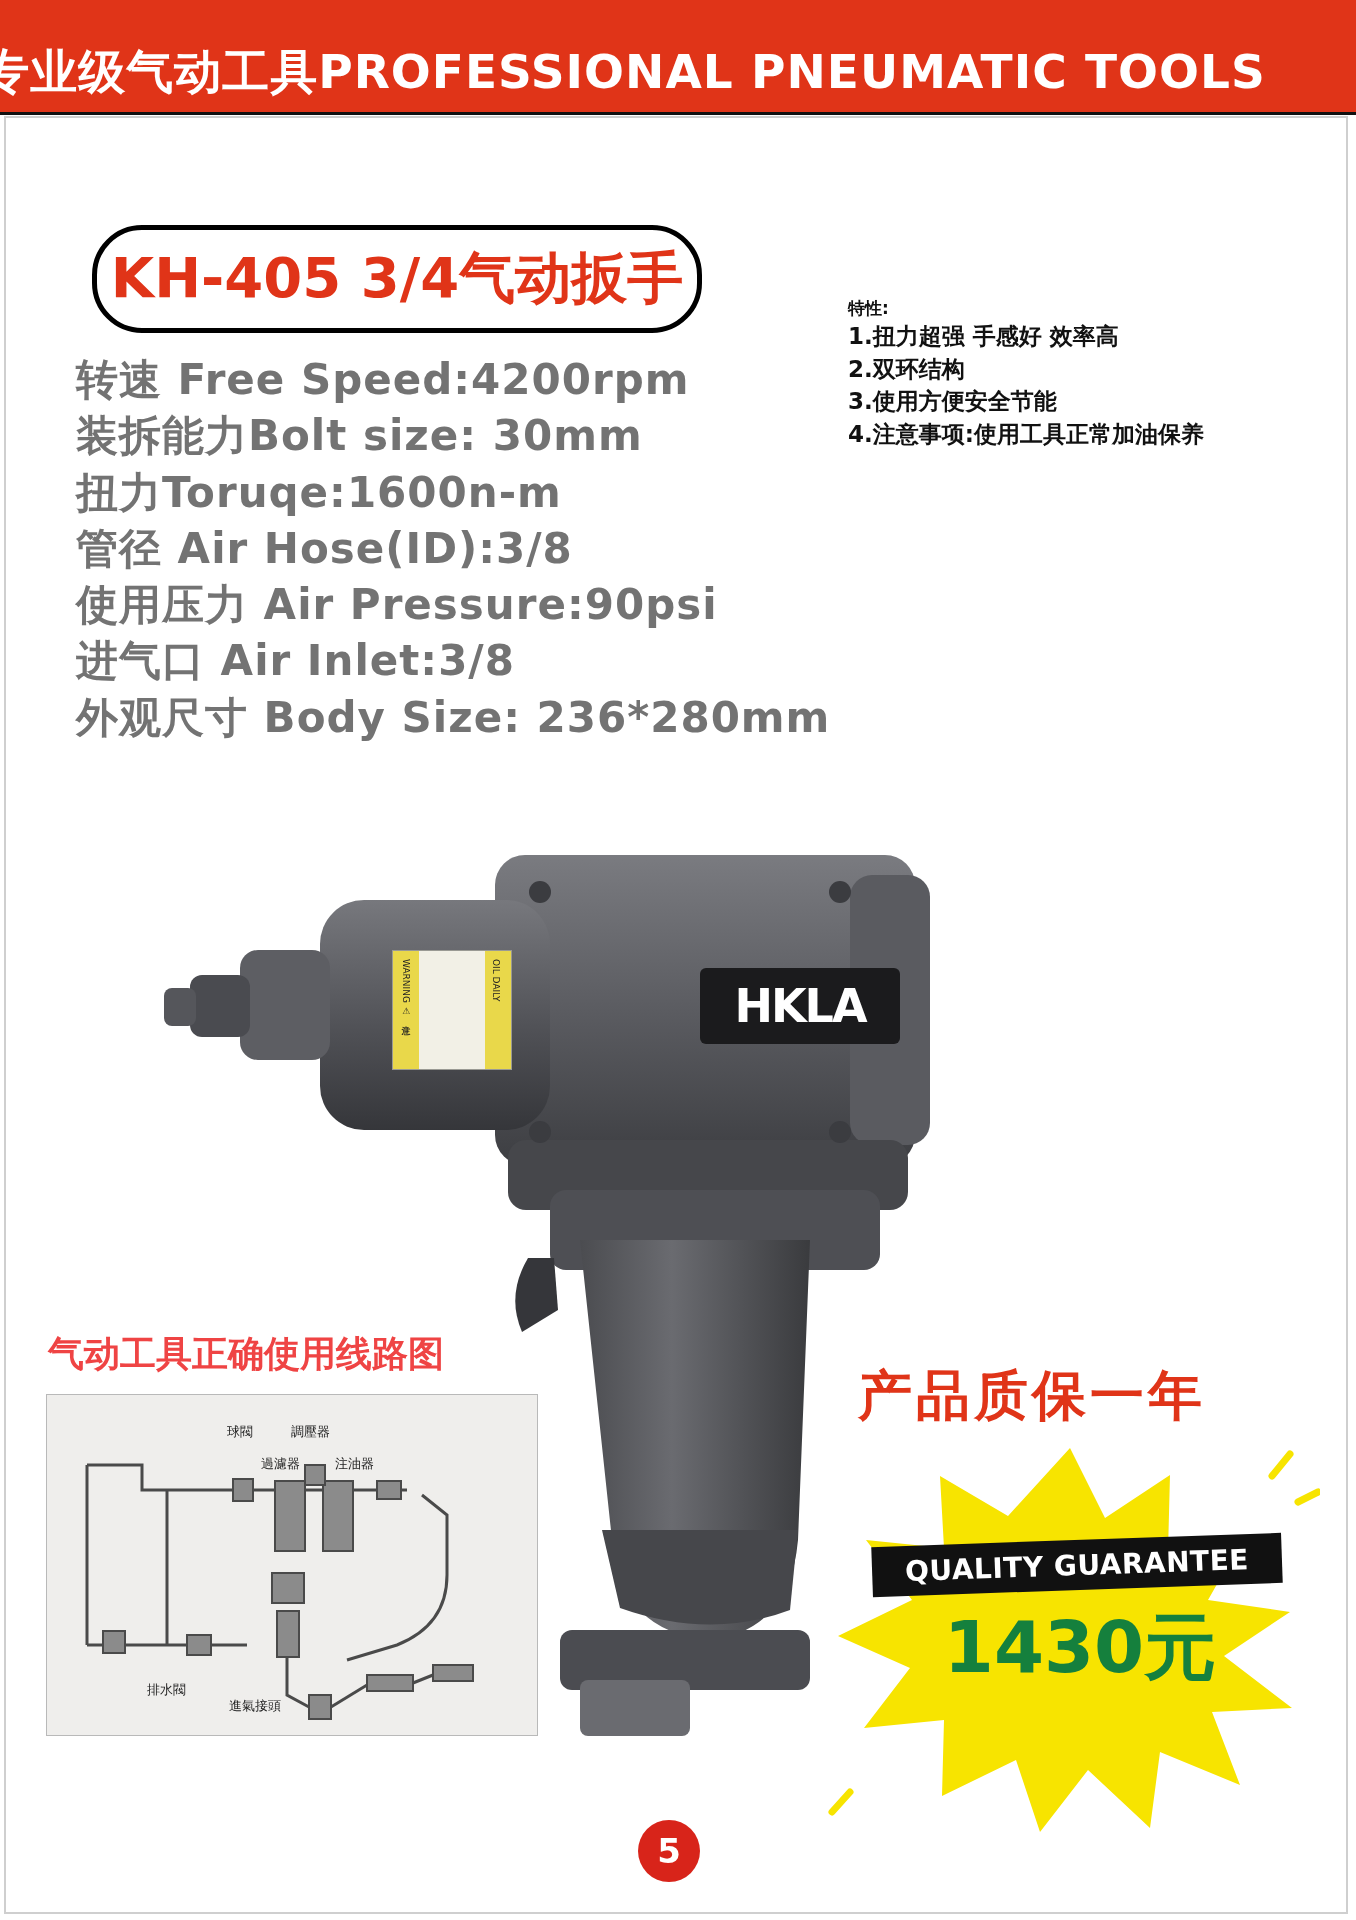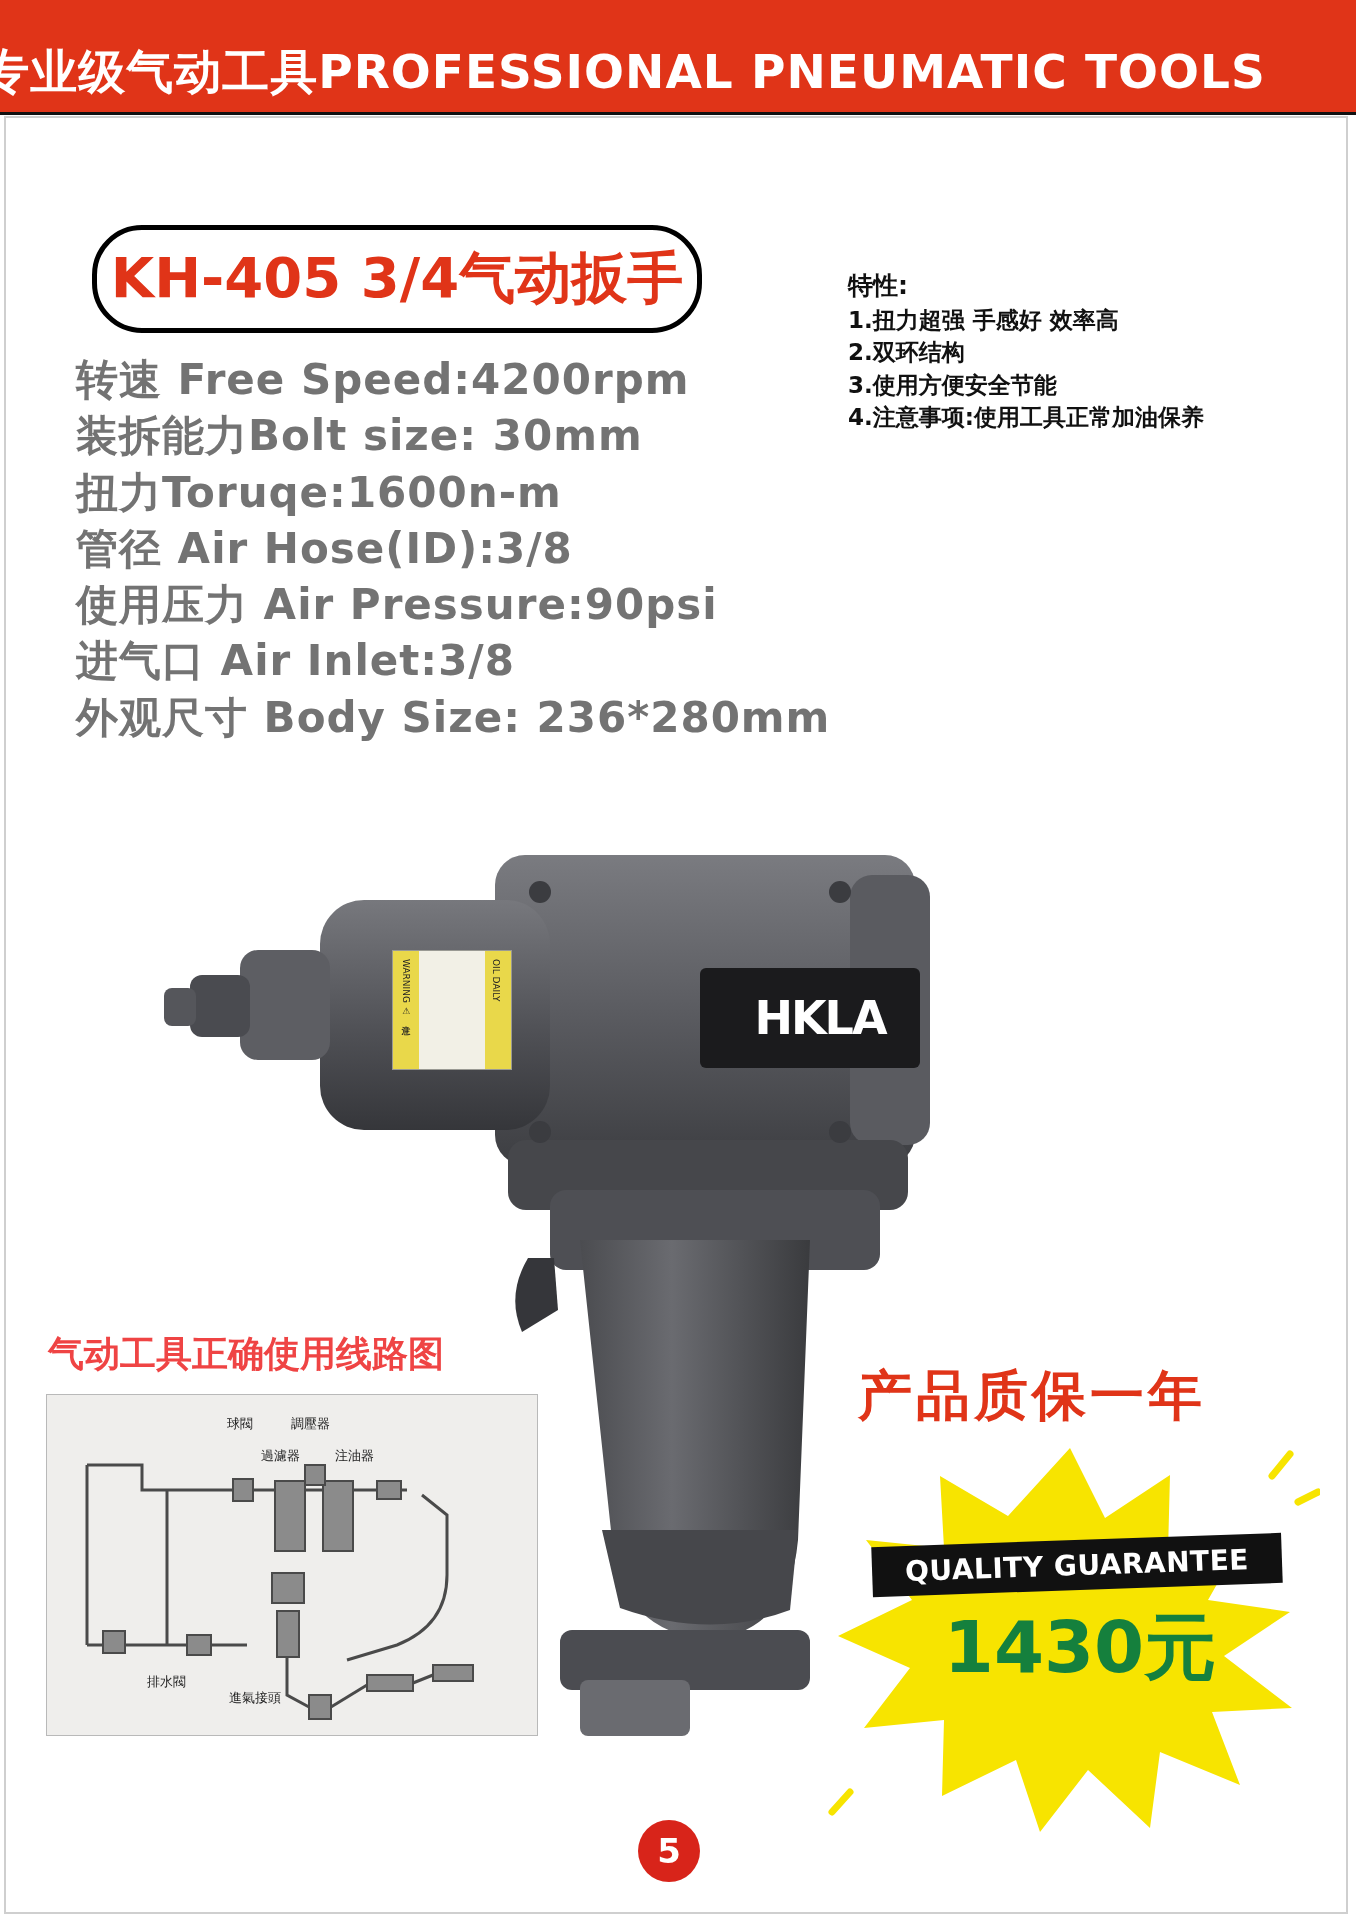--- a/index.html
+++ b/index.html
@@ -76,21 +76,21 @@
   .features {
     position: absolute;
     left: 848px; top: 268px;
     width: 500px;
     color: #111;
     font-size: 23px;
     line-height: 1.42;
     font-family: "DejaVu Sans", "Liberation Sans", sans-serif;
     font-weight: bold;
   }
-  .features .f-title { font-size: 25px; }
+  .features .f-title { font-size: 17px; margin-top: 28px; }
   .features .f-item { white-space: nowrap; }
 
   
   .specs {
     position: absolute;
     left: 76px; top: 352px;
     width: 1010px;
   }
   .spec-line {
     font-size: 42px;
@@ -128,20 +128,21 @@
     background: #efefee;
     border: 1px solid #b9b9b9;
     overflow: hidden;
   }
   .diagram-label {
     position: absolute;
     font-size: 13px;
     color: #222;
     font-family: "DejaVu Sans", "Liberation Sans", sans-serif;
     white-space: nowrap;
+    margin-top: 8px;
   }
 
   
   .warranty-text {
     position: absolute;
     left: 858px; top: 1360px;
     font-size: 54px;
     font-weight: bold;
     color: #e03418;
     white-space: nowrap;
@@ -200,32 +201,31 @@
     align-items: center;
     justify-content: center;
     font-family: "DejaVu Sans", "Liberation Sans", sans-serif;
   }
 
   
   .tool-brand {
     position: absolute;
     left: 700px; top: 968px;
     width: 200px;
-    height: 100px;
+    height: 76px;
     background: #1b1b1d;
     border-radius: 6px;
     display: flex;
     align-items: center;
     justify-content: center;
     color: #ffffff;
     font-size: 46px;
     font-weight: bold;
     letter-spacing: -2px;
     font-family: "DejaVu Sans", "Liberation Sans", sans-serif;
-    padding-left: 20px;
   }
   .caution-label {
     position: absolute;
     left: 392px; top: 950px;
     width: 118px;
     height: 118px;
     background: #f2f0e6;
     border: 1px solid #9a9a93;
     transform: rotate(0deg);
   }

